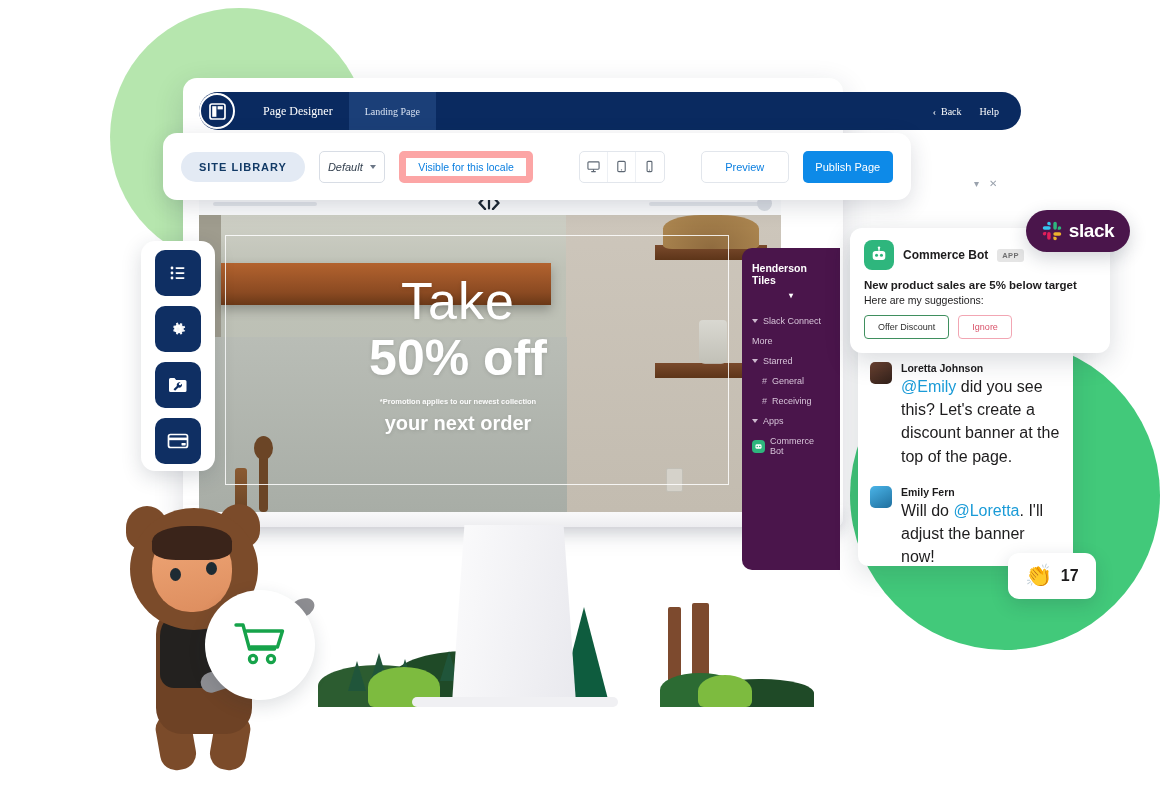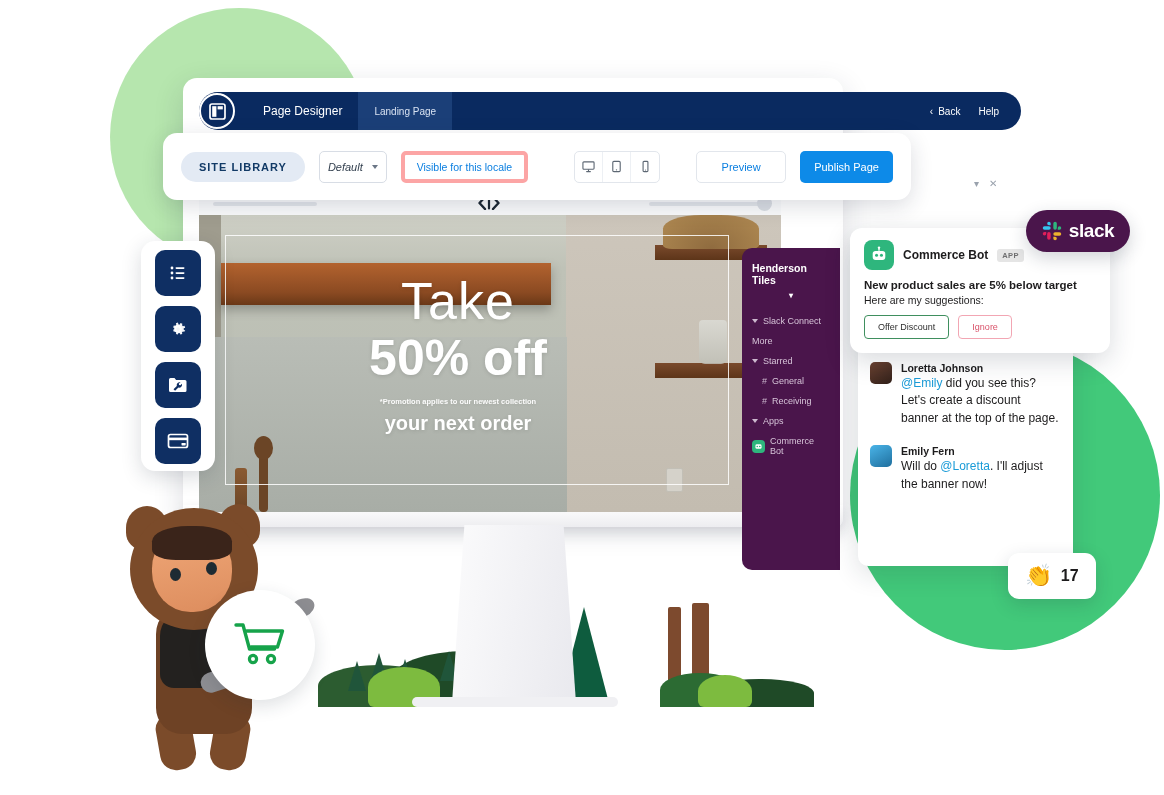--- a/index.html
+++ b/index.html
@@ -52,21 +52,21 @@
   .tree-tall { position:absolute; bottom:14px; background:#0e5c3e; }
   .bush { position:absolute; border-radius:50% 50% 0 0; }
   .trunk { position:absolute; bottom:0; background:#7d4a2e; border-radius:2px; }
   .fir { position:absolute; bottom:16px; width:0; height:0;
          border-left:9px solid transparent; border-right:9px solid transparent;
          border-bottom:30px solid #20553a; }
 
   
   #appbar {
     position:absolute; left:199px; top:92px; width:822px; height:38px;
-    background:#0a2a60; border-radius:19px; display:flex; align-items:center;
+    background:#0a2a60; border-radius:19px; display:flex; align-items:center;font-family:Liberation Serif, serif;
   }
   #app-logo {
     position:absolute; left:199px; top:93px; width:36px; height:36px;
     background:#0a2a60; border-radius:50%; display:flex; align-items:center; justify-content:center;
     border:2px solid #fff;
   }
   .nav-tab {
     height:38px; display:flex; align-items:center; padding:0 16px;
     color:#fff; font-size:11.5px; white-space:nowrap;
   }
@@ -86,21 +86,21 @@
     background:#e3eaf4; color:#123a66; font-size:11px; font-weight:bold;
     letter-spacing:.09em; padding:9px 18px; border-radius:16px; white-space:nowrap;
   }
   #locale-select {
     border:1px solid #d8dde5; border-radius:5px; height:32px; width:78px;
     display:flex; align-items:center; justify-content:space-between;
     padding:0 8px; font-size:11px; color:#33404f;font-style:italic;
   }
   .caret { width:0;height:0;border-left:3.5px solid transparent;border-right:3.5px solid transparent;border-top:4.5px solid #6b7686; }
   #visible-locale-btn {
-    border:4px solid #fca5a5; border-radius:5px; height:32px;
+    border:7px solid #fca5a5; border-radius:5px; height:32px;
     display:flex; align-items:center; padding:0 12px;
     font-size:10.5px; color:#0b7fe0; white-space:nowrap;
   }
   #device-group { display:flex; border:1px solid #e2e6ec; border-radius:5px; height:32px; margin-left:32px; }
   .device-btn { width:28px; display:flex; align-items:center; justify-content:center; border-right:1px solid #edf0f4; }
   .device-btn:last-child { border-right:none; }
   #preview-btn {
     border:1px solid #e2e6ec; border-radius:5px; height:32px; width:108px; margin-left:22px;
     display:flex; align-items:center; justify-content:center; font-size:11px; color:#0b7fe0;
   }
@@ -210,21 +210,21 @@
     background:#fff; border-radius:10px;
     box-shadow:0 8px 26px rgba(30,40,60,.14);
     padding:14px 12px;
     margin-left:18px;
   }
   .msg { display:flex; gap:9px; margin-bottom:18px; }
   .avatar-sq { width:22px; height:22px; border-radius:5px; flex:none; overflow:hidden; }
   #avatar-loretta { background:linear-gradient(150deg,#6d4230,#30201a); }
   #avatar-emily { background:linear-gradient(150deg,#4ab4e8,#1f6f9e); }
   .msg-name { font-size:10.5px; font-weight:bold; color:#1d1c1d; margin-bottom:1px; }
-  .msg-body { font-size:12px; color:#1d1c1d; line-height:1.45; }
+  .msg-body { font-size:16px; color:#1d1c1d; line-height:1.45; }
   .mention { color:#1a9bd7; }
 
   
   #bot-card {
     position:absolute; left:850px; top:228px; width:260px; height:125px;
     background:#fff; border-radius:12px;
     box-shadow:0 8px 26px rgba(30,40,60,.17);
     padding:12px 14px;
   }
   #bot-head { display:flex; align-items:center; gap:9px; margin-bottom:9px; }

